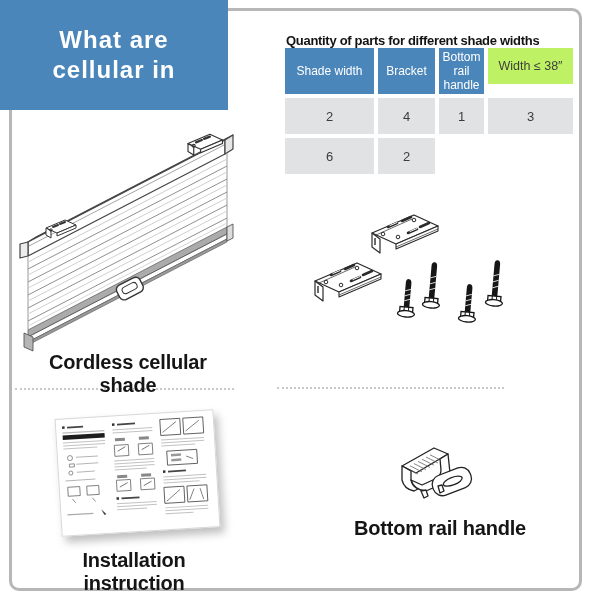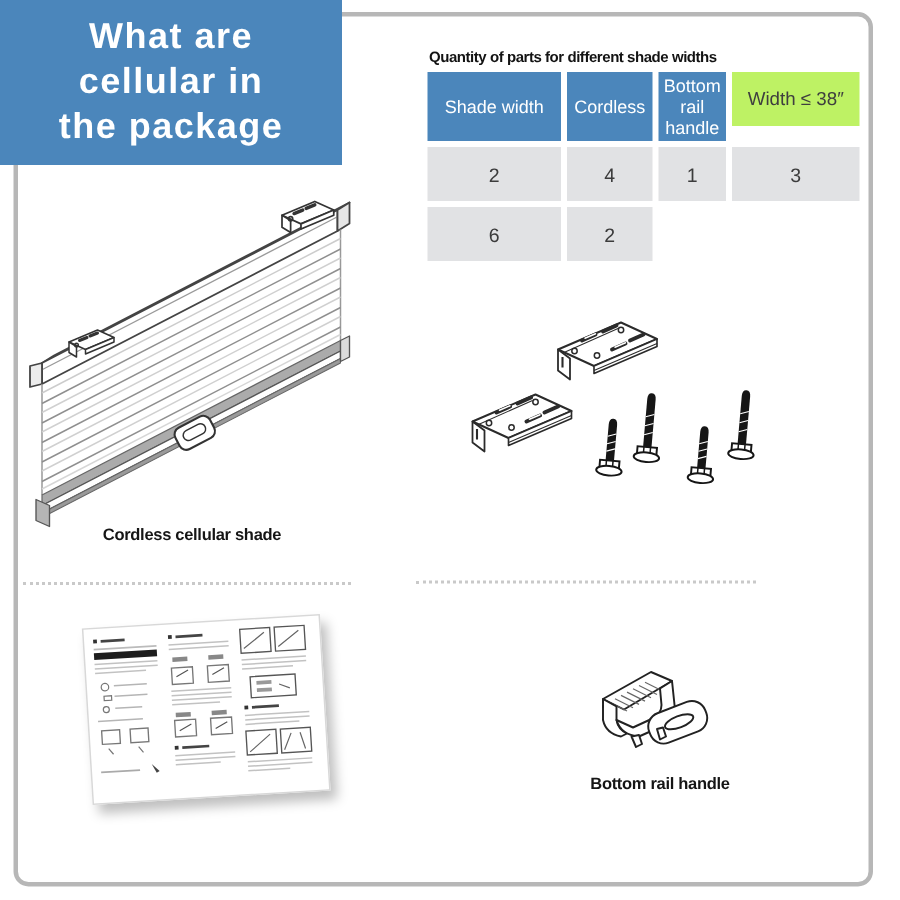--- a/index.html
+++ b/index.html
@@ -7,58 +7,57 @@
          font-family:"Liberation Sans",sans-serif;}
   
   .frame{position:absolute;left:9px;top:8px;width:573px;height:583px;box-sizing:border-box;
          border:3px solid #b7b7b7;border-radius:10px;background:#fff;}
   
   .titlebox{position:absolute;left:0;top:0;width:228px;height:110px;background:#4b86bb;
             z-index:3;display:flex;flex-direction:column;justify-content:center;align-items:center;}
   .titlebox span{display:block;color:#fff;font-size:24px;line-height:30px;font-weight:600;
             letter-spacing:1px;text-align:center;}
   
-  .tbl-title{position:absolute;left:286px;top:33px;width:292px;font-size:10px;font-weight:700;
+  .tbl-title{position:absolute;left:286px;top:33px;width:292px;font-size:13px;font-weight:700;
             color:#131313;letter-spacing:-0.3px;z-index:2;}
   .ptable{position:absolute;left:285px;top:48px;display:grid;z-index:2;
           grid-template-columns:89px 57px 45px 85px;gap:4px;}
   .ptable .th{background:#4b86bb;color:#fff;font-size:12px;line-height:14px;height:46px;
           display:flex;align-items:center;justify-content:center;text-align:center;padding:0 4px;box-sizing:border-box;}
   .ptable .td{height:36px;display:flex;align-items:center;justify-content:center;
           font-size:13px;color:#3c3c3c;background:#e1e2e4;}
   .ptable .td.lbl{background:#bef264;font-size:12.5px;color:#3f3f3f;}
   
-  .cap{position:absolute;font-weight:700;font-size:11px;color:#151515;text-align:center;
+  .cap{position:absolute;font-weight:700;font-size:20px;color:#151515;text-align:center;
        letter-spacing:-0.2px;z-index:2;}
   
   .dash{position:absolute;height:0;border-top:2px dotted #c9c9c9;z-index:1;}
   
   .illus{position:absolute;z-index:2;}
   
   .sheet{position:absolute;left:58px;top:414px;width:157px;height:116px;background:#fff;
          border:1px solid #d8d8d8;transform:rotate(-3.5deg);z-index:2;
          box-shadow:4px 6px 8px rgba(0,0,0,0.25);}
 </style>
 </head>
 <body>
 
 <div id="stage">
 
   <div class="frame"></div>
 
   <div class="titlebox">
     <span>What are</span>
     <span>cellular in</span>
-    <span>the package</span>
   </div>
 
   <div class="tbl-title">Quantity of parts for different shade widths</div>
   <div class="ptable">
     <div class="th">Shade width</div>
-    <div class="th">Cordless</div>
+    <div class="th">Bracket</div>
     <div class="th">Bottom rail handle</div>
 
     <div class="td lbl">Width ≤ 38″</div>
     <div class="td">2</div>
     <div class="td">4</div>
     <div class="td">1</div>
 
     <div class="td">3</div>
     <div class="td">6</div>
     <div class="td">2</div>
@@ -229,20 +228,21 @@
       <rect x="104" y="66" width="43" height="1" fill="#c2c2c2"></rect>
       <rect x="104" y="69" width="36" height="1" fill="#c2c2c2"></rect>
       <rect x="104" y="74" width="20" height="16" fill="none" stroke="#555" stroke-width="0.9"></rect>
       <rect x="127" y="74" width="20" height="16" fill="none" stroke="#555" stroke-width="0.9"></rect>
       <path d="M106,88 l14,-11 M129,88 l5,-11 M140,77 l3,11" stroke="#666" stroke-width="0.8"></path>
       <rect x="104" y="94" width="43" height="1" fill="#c2c2c2"></rect>
       <rect x="104" y="97" width="43" height="1" fill="#c2c2c2"></rect>
       <rect x="104" y="100" width="28" height="1" fill="#c2c2c2"></rect>
     </svg>
   </div>
+  <div class="cap" style="left:30px;top:549px;width:208px">Installation instruction</div>
 
   <svg class="illus" style="left:388px;top:438px" width="100" height="76" viewBox="0 0 100 76">
     <g stroke="#222" fill="#fff" stroke-width="1.3" stroke-linejoin="round">
 
       <polygon points="14,28 46,10 60,16 28,35"></polygon>
       <g stroke="#666" stroke-width="0.8">
         <line x1="18" y1="30" x2="30" y2="36"></line>
         <line x1="22" y1="27.8" x2="34" y2="33.8"></line>
         <line x1="26" y1="25.6" x2="38" y2="31.6"></line>
         <line x1="30" y1="23.4" x2="42" y2="29.4"></line>

